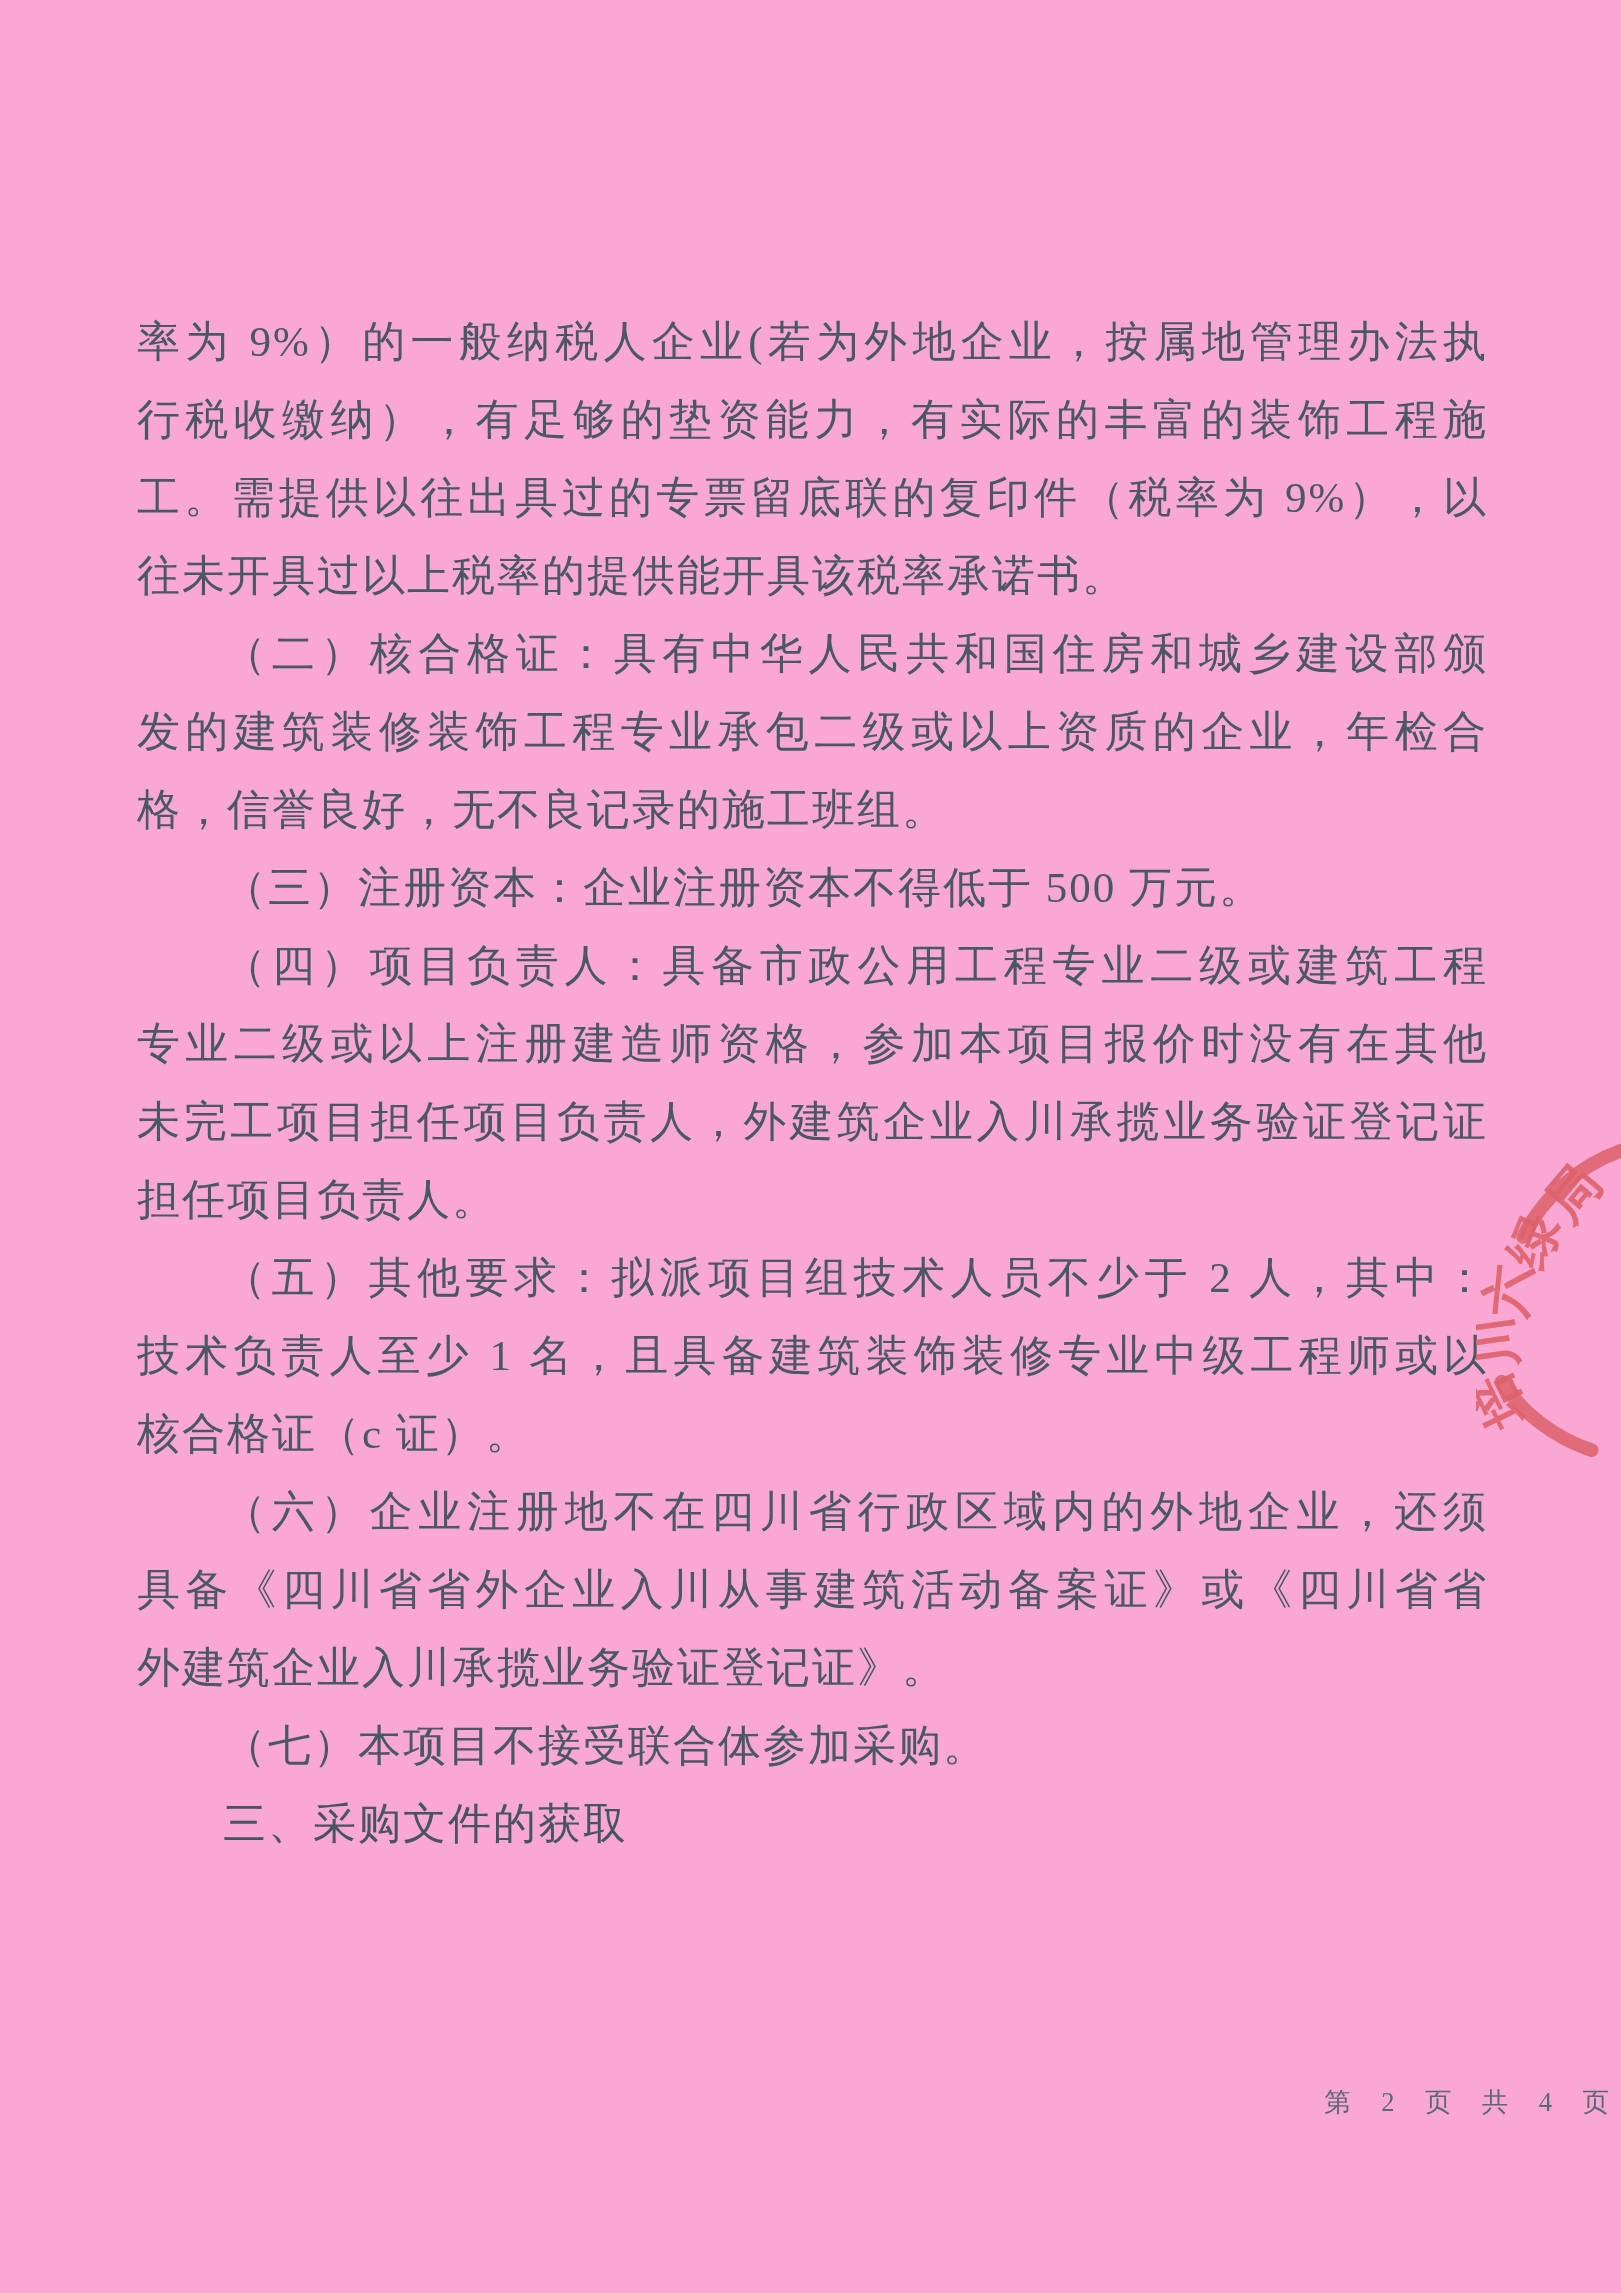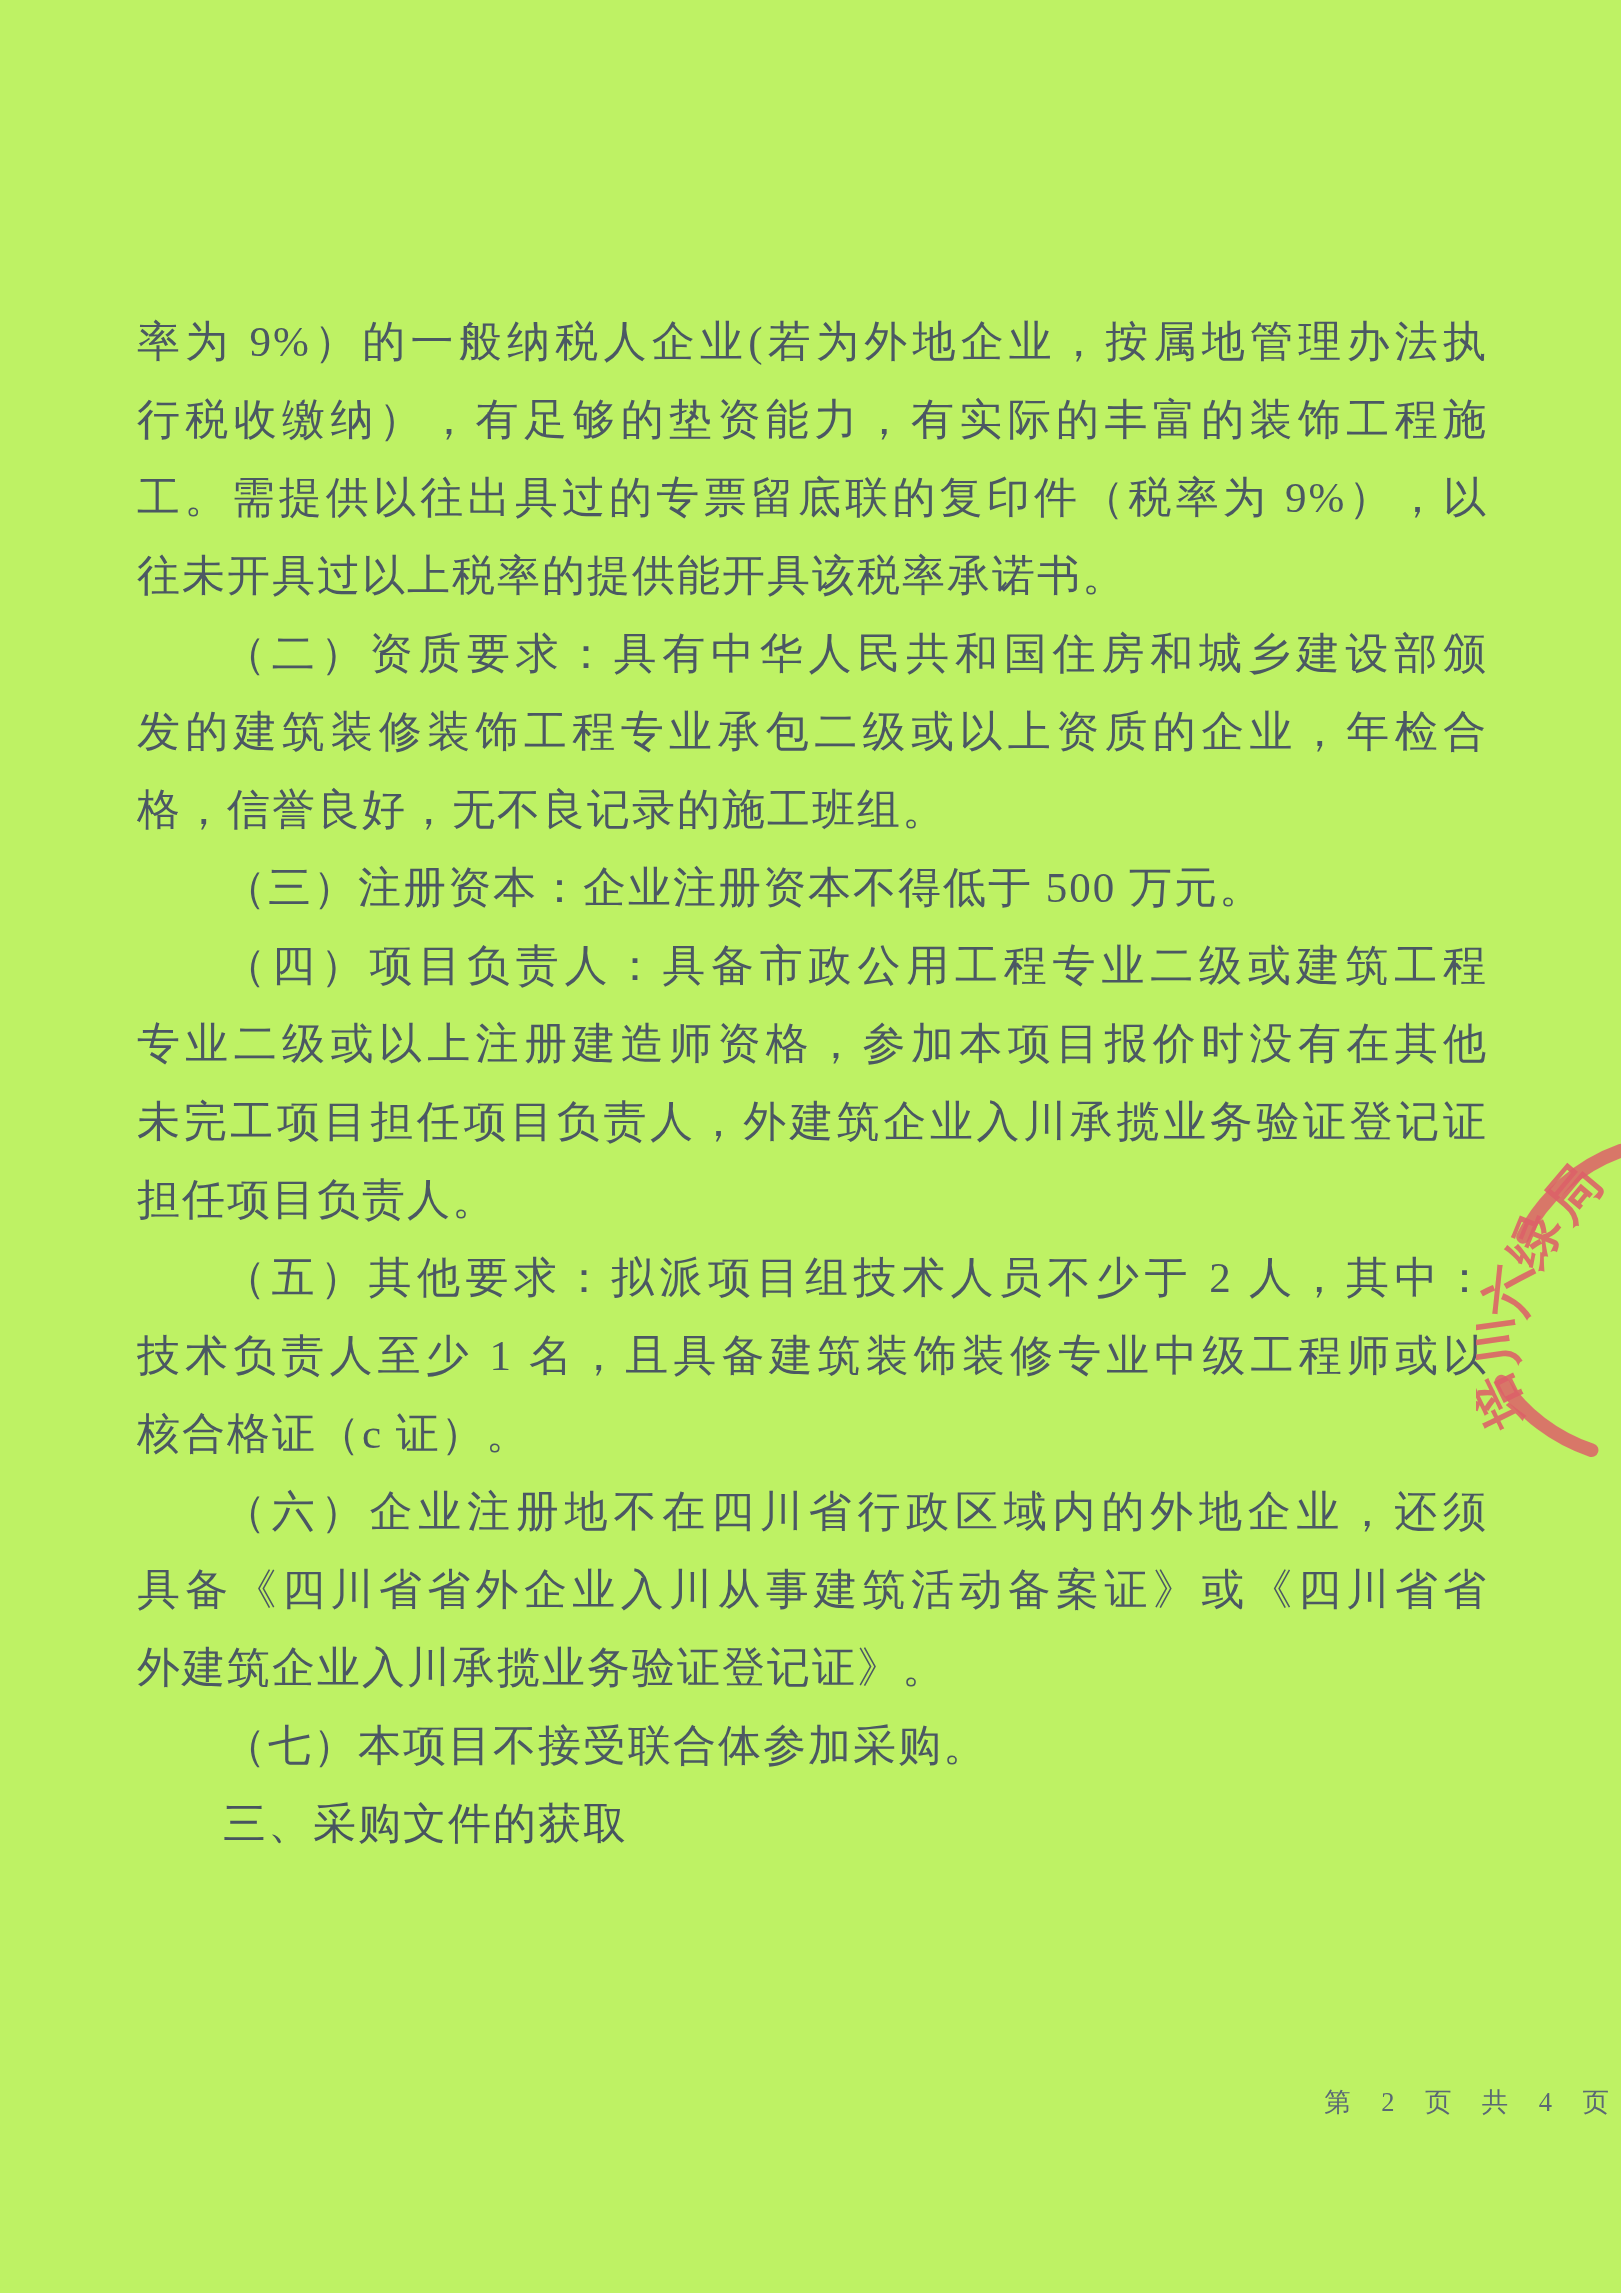--- a/index.html
+++ b/index.html
@@ -4,21 +4,21 @@
 <style>
   html, body {
     margin: 0;
     padding: 0;
     background: #ffffff;
   }
   .page {
     position: relative;
     width: 1621px;
     height: 2294px;
-    background: #bef264;
+    background: #f9a8d4;
     overflow: hidden;
     font-family: "Liberation Serif", "DejaVu Serif", serif;
   }
   .textblock {
     position: absolute;
     left: 137px;
     top: 303px;
     width: 1351px;
   }
   .ln {
@@ -72,21 +72,21 @@
 </head>
 <body>
 
 <div class="page">
 
   <div class="textblock">
     <div class="ln fill">率为 9%）的一般纳税人企业(若为外地企业，按属地管理办法执</div>
     <div class="ln fill">行税收缴纳），有足够的垫资能力，有实际的丰富的装饰工程施</div>
     <div class="ln fill">工。需提供以往出具过的专票留底联的复印件（税率为 9%），以</div>
     <div class="ln">往未开具过以上税率的提供能开具该税率承诺书。</div>
-    <div class="ln fill indent">（二）资质要求：具有中华人民共和国住房和城乡建设部颁</div>
+    <div class="ln fill indent">（二）核合格证：具有中华人民共和国住房和城乡建设部颁</div>
     <div class="ln fill">发的建筑装修装饰工程专业承包二级或以上资质的企业，年检合</div>
     <div class="ln">格，信誉良好，无不良记录的施工班组。</div>
     <div class="ln indent">（三）注册资本：企业注册资本不得低于 500 万元。</div>
     <div class="ln fill indent">（四）项目负责人：具备市政公用工程专业二级或建筑工程</div>
     <div class="ln fill">专业二级或以上注册建造师资格，参加本项目报价时没有在其他</div>
     <div class="ln fill">未完工项目担任项目负责人，外建筑企业入川承揽业务验证登记证</div>
     <div class="ln">担任项目负责人。</div>
     <div class="ln fill indent">（五）其他要求：拟派项目组技术人员不少于 2 人，其中：</div>
     <div class="ln fill">技术负责人至少 1 名，且具备建筑装饰装修专业中级工程师或以</div>
     <div class="ln">核合格证（c 证）。</div>

